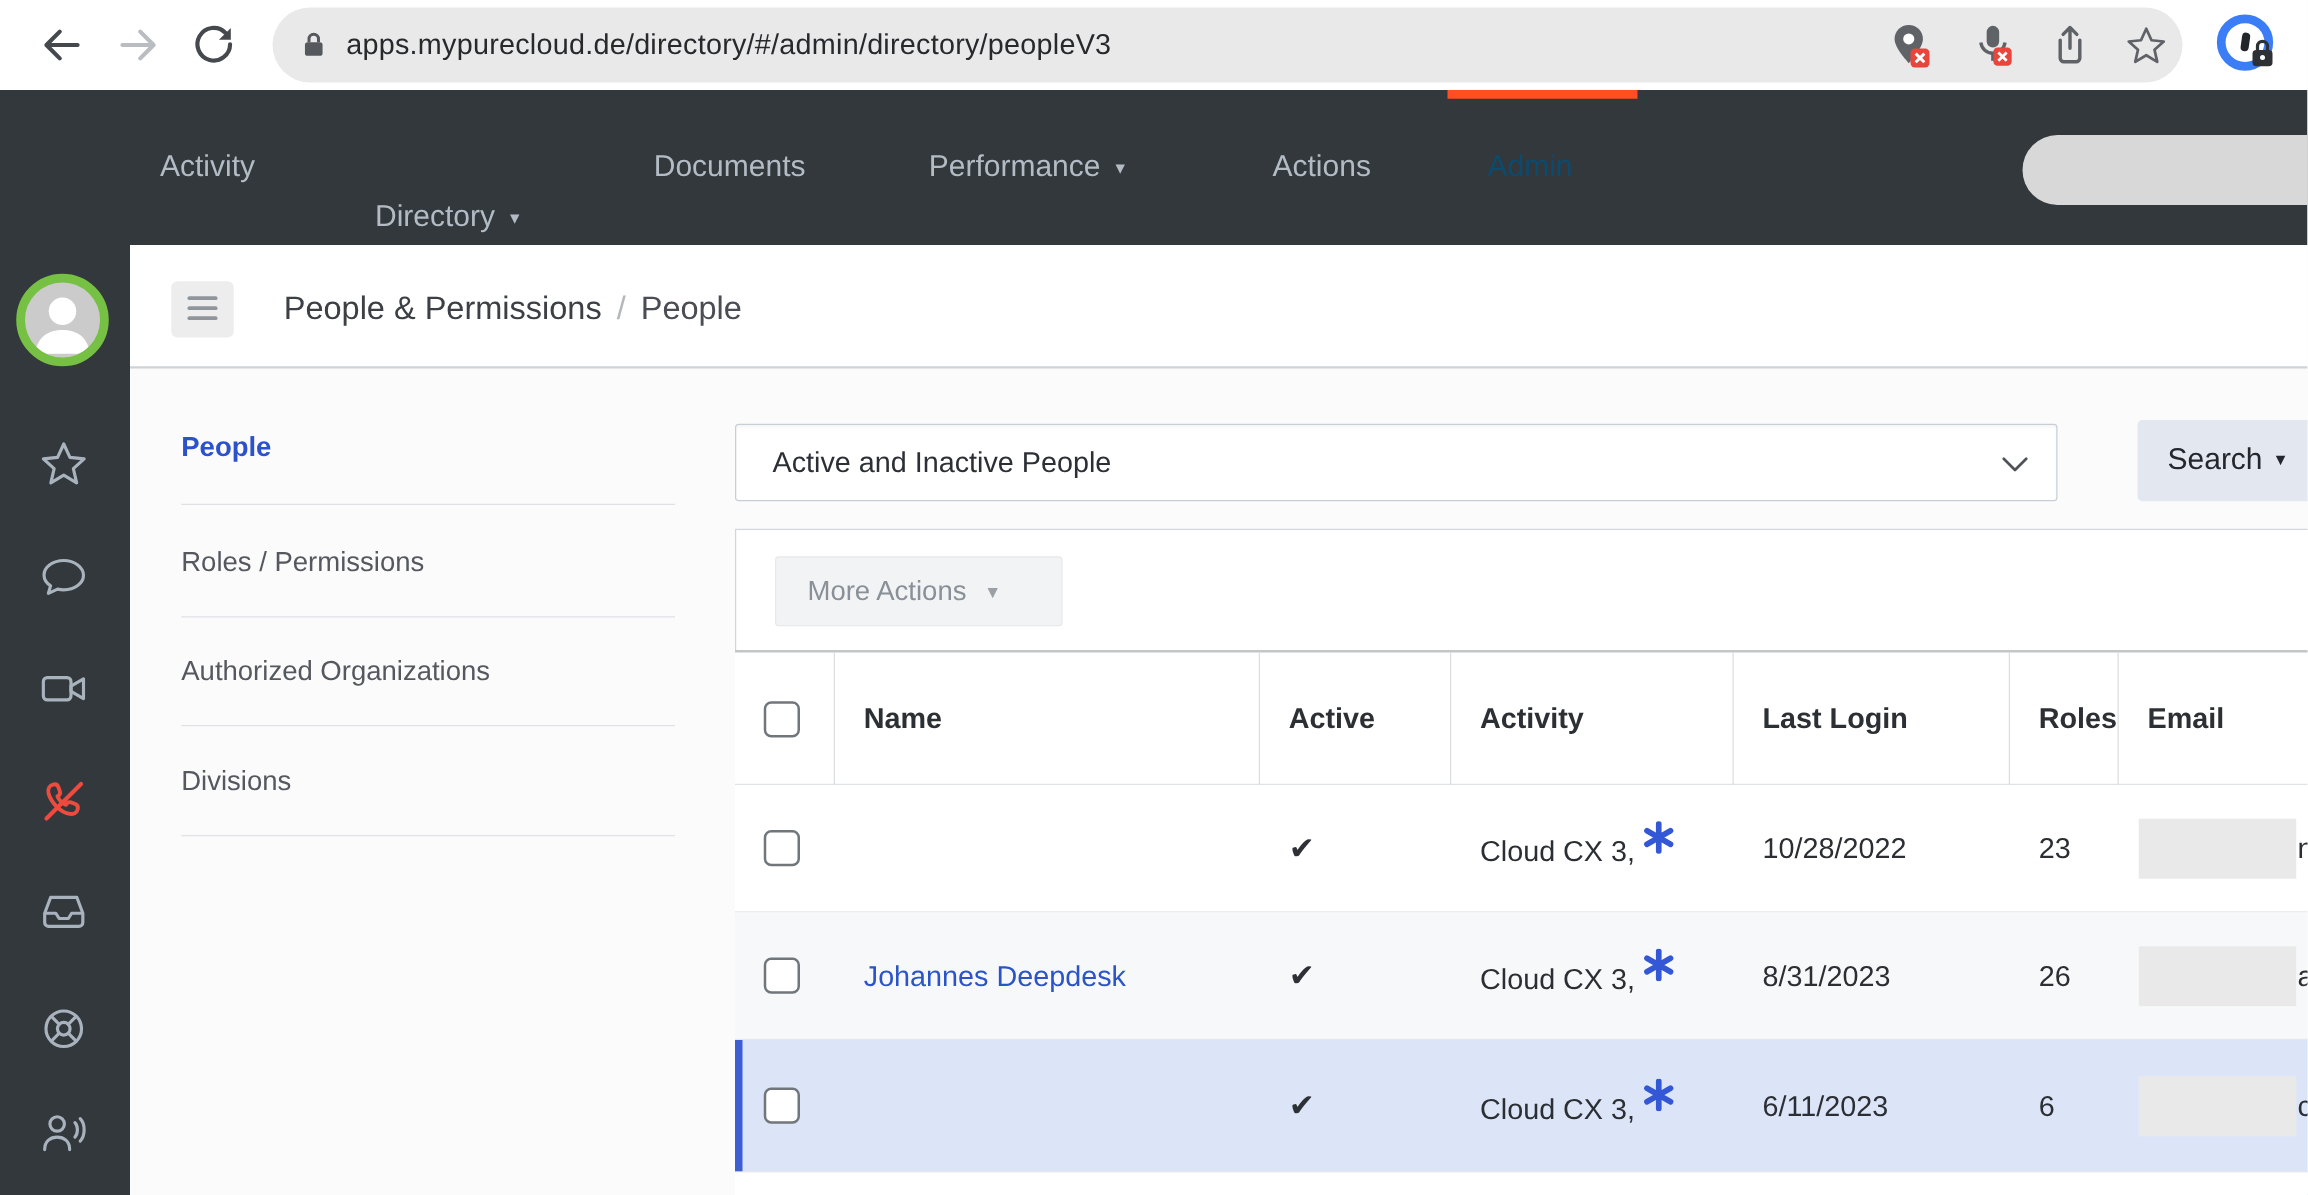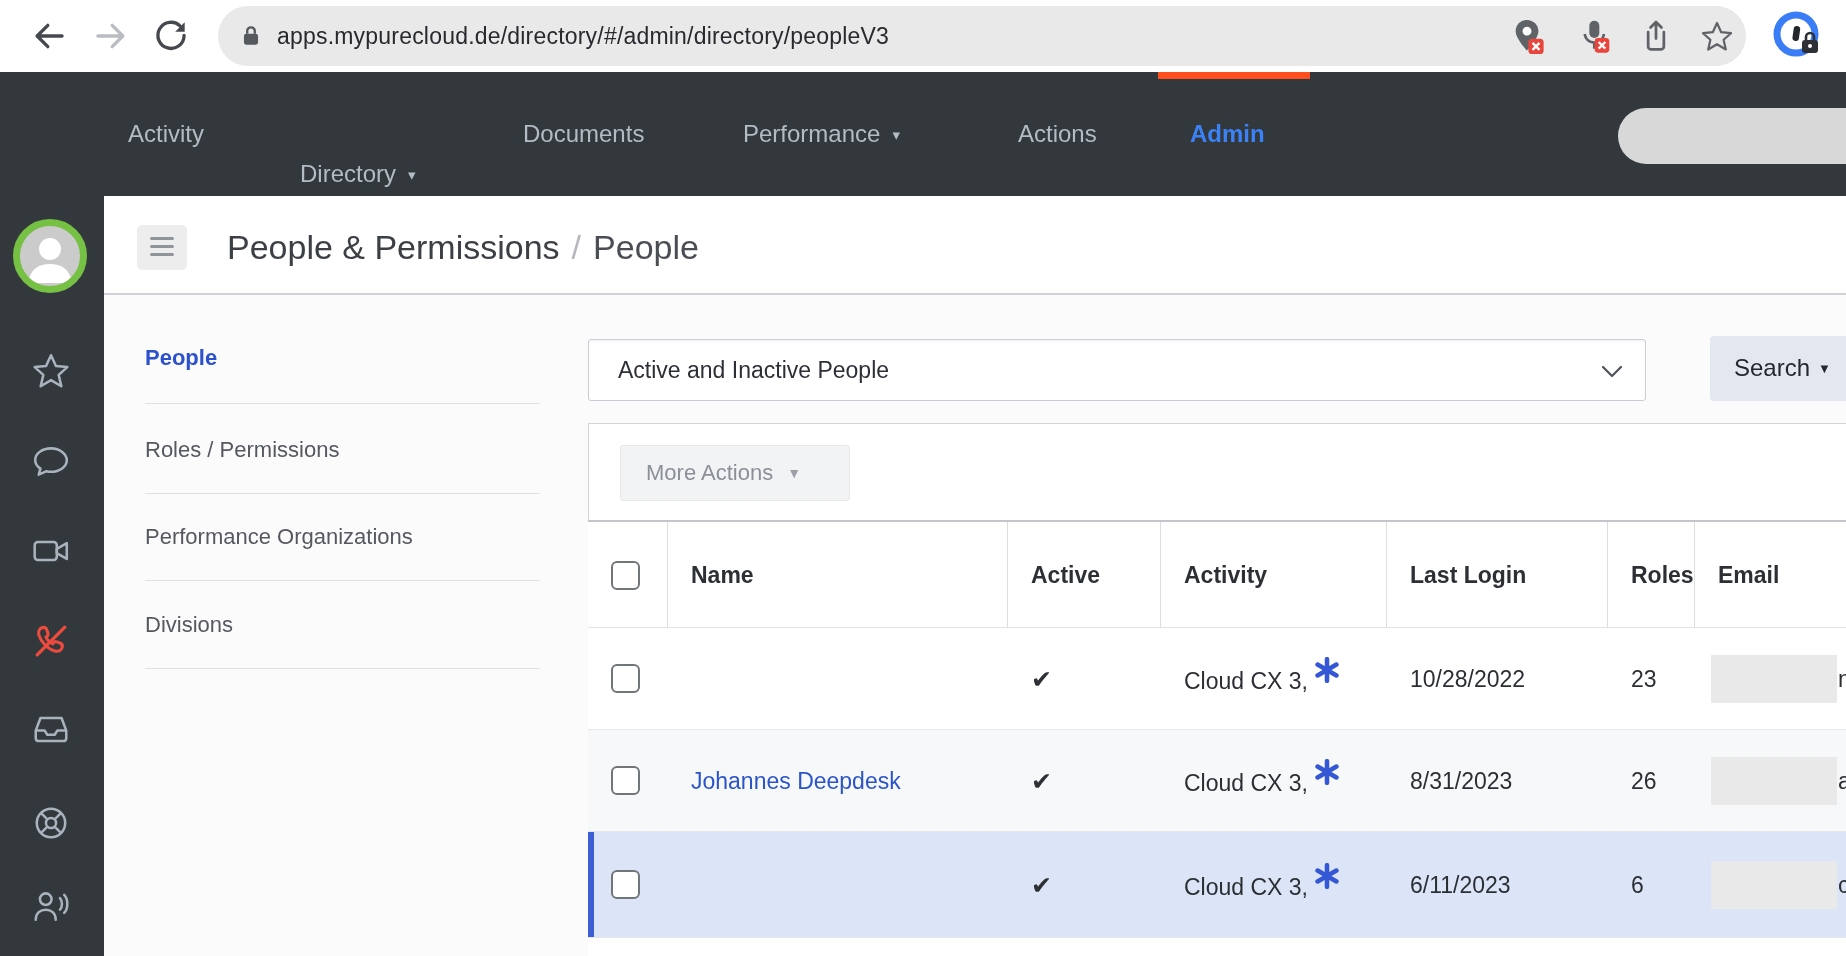--- a/index.html
+++ b/index.html
@@ -14,36 +14,36 @@
   
   .browser { left:0; top:0; width:1726px; height:72px; background:#ffffff; }
   .nav-btn { top:36px; width:38px; height:38px; }
   .omnibox { left:218px; top:6px; width:1528px; height:60px; background:#e9e9e9; border-radius:30px; }
   .url { left:277px; top:36px; font-size:23px; color:#27292d; letter-spacing:0.2px; white-space:nowrap; }
   .omni-ic { top:36px; }
 
   
   .topnav { left:0; top:72px; width:1846px; height:124px; background:#33383d; }
   .nav-item { top:134px; font-size:24px; color:#b3bcc4; white-space:nowrap; cursor:pointer; }
-  .nav-item.active { color:#3b82f6; font-weight:bold; }
+  .nav-item.active { color:#0c4a6e; font-weight:normal; }
   .nav-caret { font-size:15px; color:#b3bcc4; margin-left:12px; position:relative; top:-2px; }
   .tab-indicator { left:1158px; top:72px; width:152px; height:7px; background:#ff4f1f; }
   .nav-search { left:1618px; top:108px; width:268px; height:56px; background:#d8d8d8; border-radius:28px; }
 
   
   .sidebar { left:0; top:72px; width:104px; height:884px; background:#33383d; }
   .side-ic { left:31px; width:40px; height:40px; }
   .avatar { left:13px; top:219px; width:74px; height:74px; border-radius:50%;
             background:#cbcbcb; border:7px solid #76c044; overflow:hidden; }
 
   
   .band { left:104px; top:196px; width:1742px; height:99px; background:#fff; border-bottom:2px solid #cfd3d7; }
   .burger { left:137px; top:225px; width:50px; height:45px; background:#ededed; border-radius:5px; cursor:pointer; }
   .burger i { position:absolute; left:13px; width:24px; height:2.6px; background:#8f959b; border-radius:2px; }
-  .crumb { top:247px; font-size:34px; white-space:nowrap; }
+  .crumb { top:247px; font-size:26px; white-space:nowrap; }
   .crumb-section { color:#3c4045; }
   .crumb-sep { color:#b4b8bd; padding:0 12px; }
   .crumb-current { color:#4a4e54; }
 
   
   .content-bg { left:104px; top:295px; width:1742px; height:661px; background:#fbfbfc; }
 
   .menu-item { left:145px; font-size:22px; color:#55595f; white-space:nowrap; cursor:pointer; }
   .menu-item.active { color:#2b51cc; font-weight:bold; }
   .menu-div { left:145px; width:395px; height:1px; background:#dfe1e4; }
@@ -198,21 +198,21 @@
 <div class="abs crumb vc" style="left:227px;">
   <span class="crumb-section">People &amp; Permissions</span><span class="crumb-sep">/</span><span class="crumb-current">People</span>
 </div>
 
 <div class="abs content-bg"></div>
 
 <div class="abs menu-item active vc" style="top:358px;">People</div>
 <div class="abs menu-div" style="top:403px;"></div>
 <div class="abs menu-item vc" style="top:450px;">Roles / Permissions</div>
 <div class="abs menu-div" style="top:493px;"></div>
-<div class="abs menu-item vc" style="top:537px;">Performance Organizations</div>
+<div class="abs menu-item vc" style="top:537px;">Authorized Organizations</div>
 <div class="abs menu-div" style="top:580px;"></div>
 <div class="abs menu-item vc" style="top:625px;">Divisions</div>
 <div class="abs menu-div" style="top:668px;"></div>
 
 <div class="abs select-box">
   <svg style="position:absolute;right:22px;top:25px;width:22px;height:13px;" viewBox="0 0 22 13">
       <path d="M2 2l9 9 9-9" fill="none" stroke="#4f5358" stroke-width="2.2" stroke-linecap="round" stroke-linejoin="round"></path>
     </svg>
 </div>
 <div class="abs select-text vc">Active and Inactive People</div>

